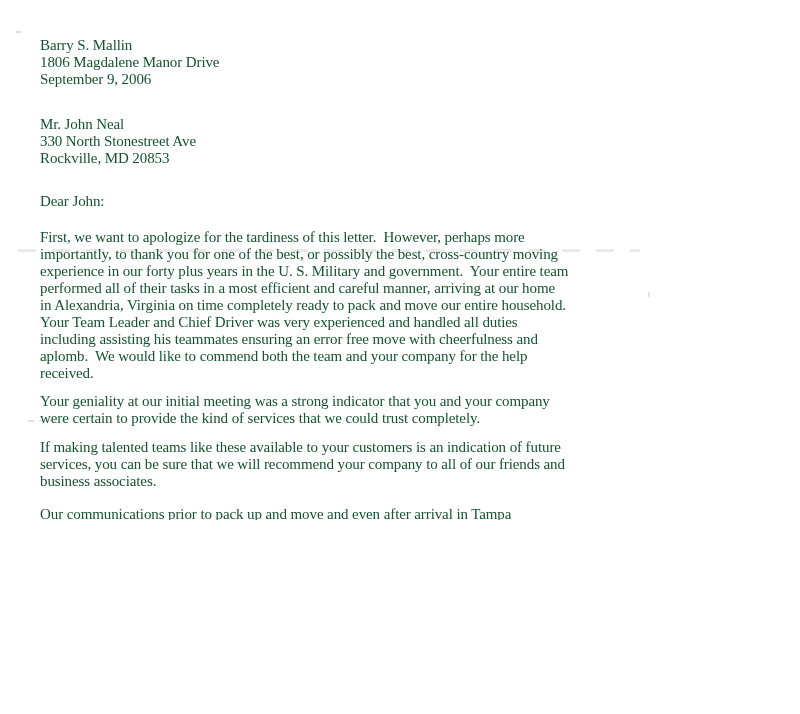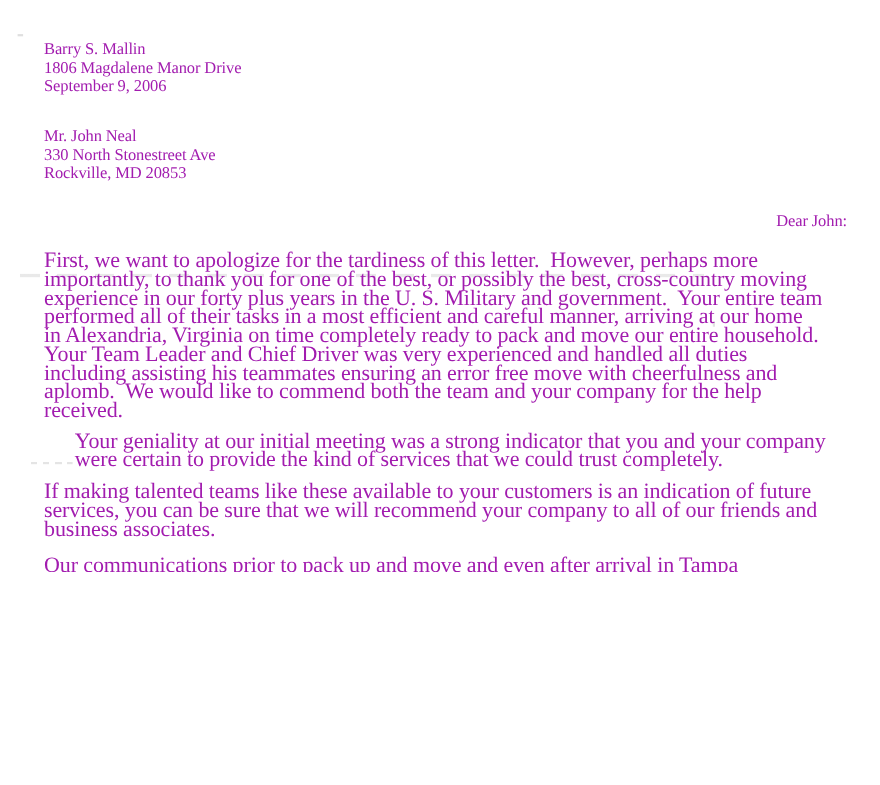--- a/index.html
+++ b/index.html
@@ -7,45 +7,45 @@
     padding: 0;
     background: #ffffff;
   }
   .page {
     position: relative;
     width: 800px;
     height: 520px;
     background: #ffffff;
     overflow: hidden;
     font-family: "Liberation Serif", "DejaVu Serif", serif;
-    color: #a21caf;
+    color: #14532d;
   }
   .content {
     position: absolute;
     left: 40px;
     top: 37px;
     width: 730px;
   }
   .line {
     font-size: 15px;
     line-height: 17px;
     letter-spacing: -0.1px;
     white-space: pre;
   }
   .recipient-block { margin-top: 28px; }
-  .salutation      { margin-top: 26px; text-align: right; }
+  .salutation      { margin-top: 26px; }
   .par {
     margin: 0;
-    font-size: 20px;
+    font-size: 15px;
     line-height: 17px;
     letter-spacing: -0.1px;
     white-space: pre;
   }
   .par-1 { margin-top: 19px; }
-  .par-2 { margin-top: 11px; margin-left: 28px; }
+  .par-2 { margin-top: 11px; }
   .par-3 { margin-top: 16px; }
   .par-4 { margin-top: 12px; }
   .closing { margin-top: 13px; }
   .signature-area { position: relative; height: 0; }
   .signature-svg {
     position: absolute;
     left: -6px;
     top: -12px;
     pointer-events: none;
   }

